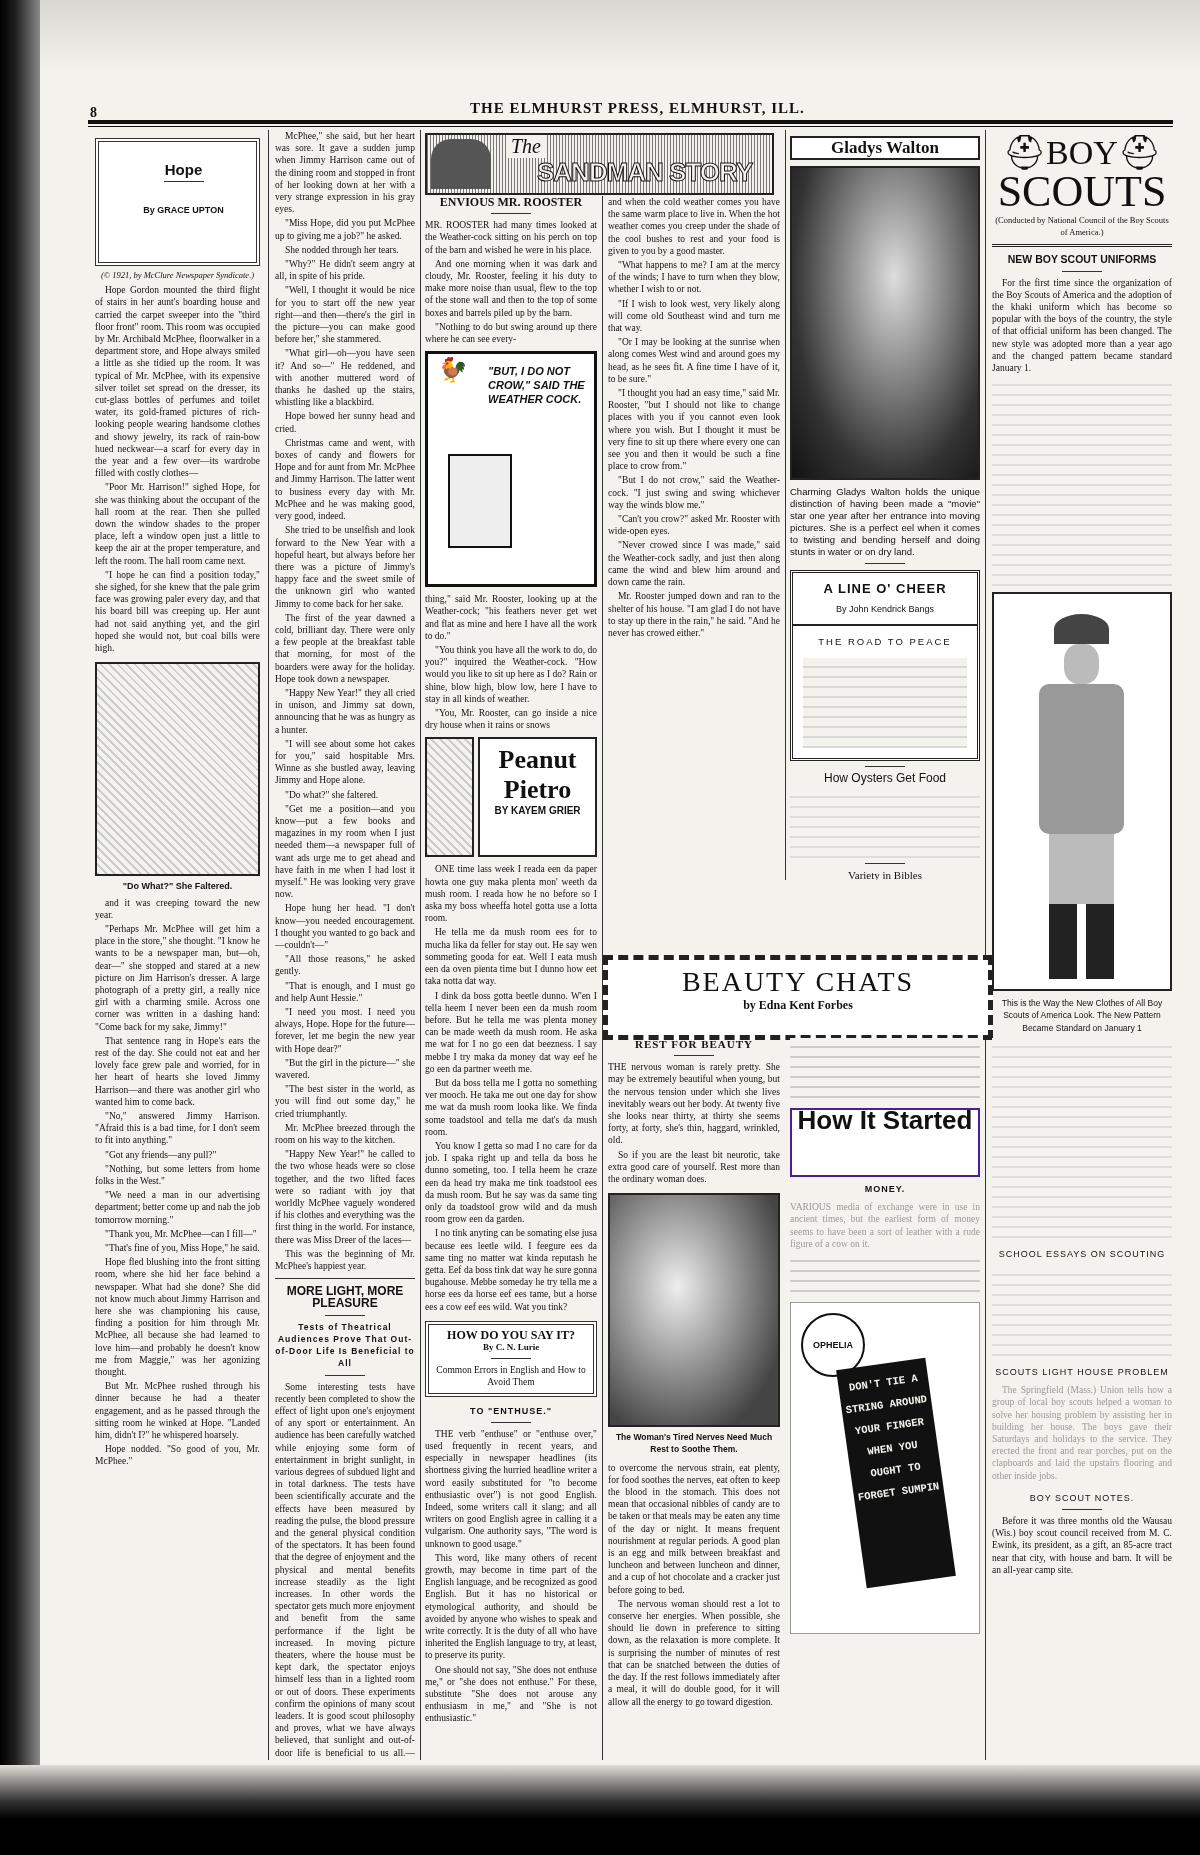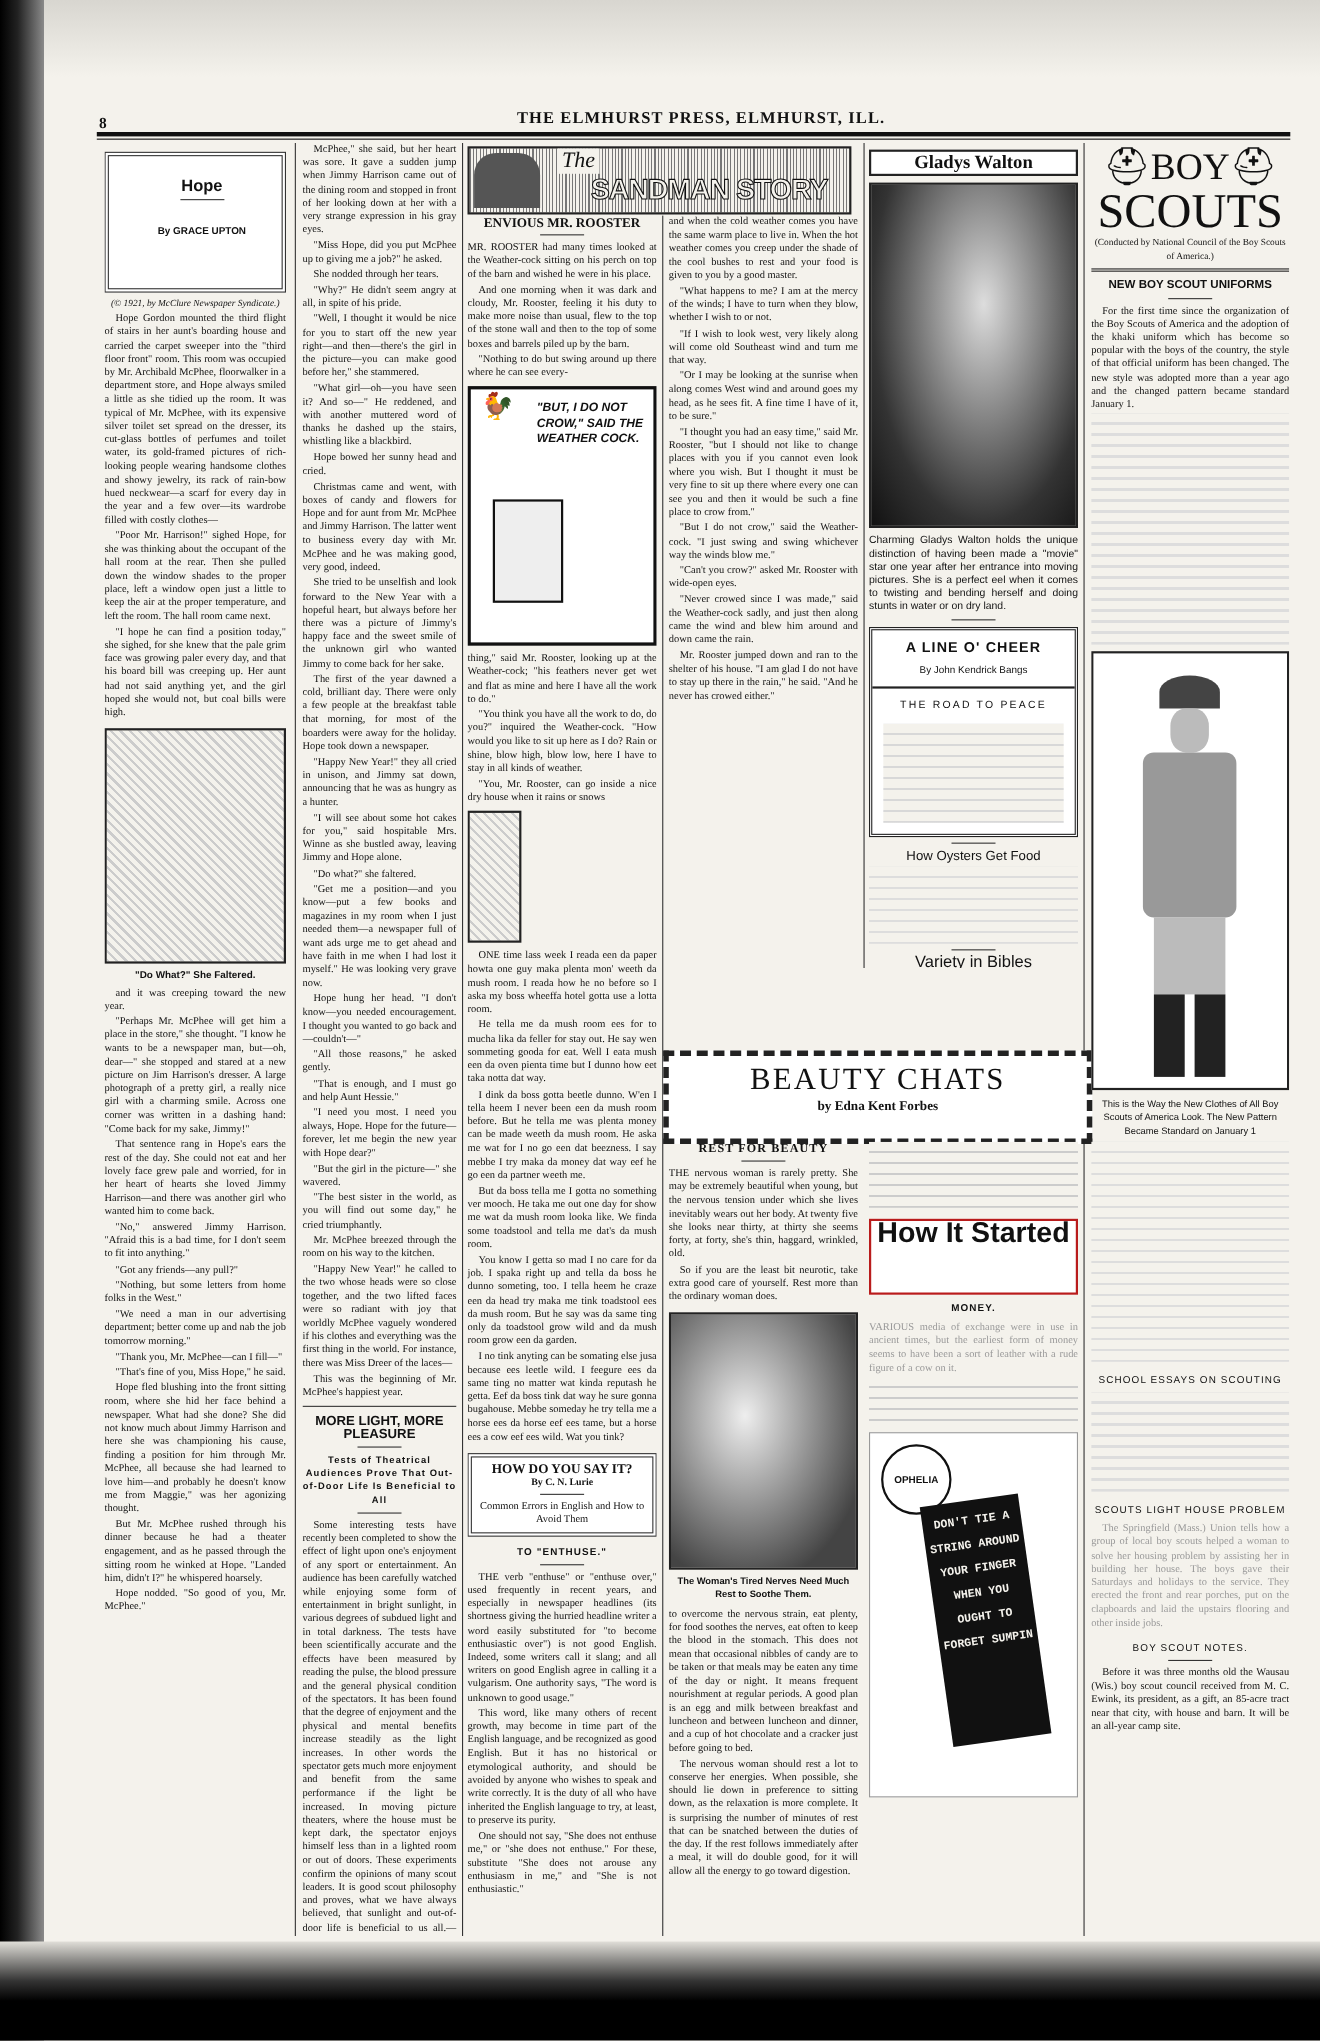--- a/index.html
+++ b/index.html
@@ -110,20 +110,25 @@
   <div style="border:3px solid #111;height:230px;margin:6px 0;position:relative;background:#fff;">
     <div style="position:absolute;left:60px;top:10px;width:100px;font-family:'Liberation Sans',sans-serif;font-style:italic;font-size:11px;font-weight:bold;line-height:14px;text-align:left;">"BUT, I DO NOT CROW," SAID THE WEATHER COCK.</div>
     <div style="position:absolute;left:20px;top:100px;width:60px;height:90px;border:2px solid #111;background:#eee;"></div>
     <div style="position:absolute;left:10px;top:10px;font-size:24px;">🐓</div>
   </div>
   <p style="text-indent:0;">thing," said Mr. Rooster, looking up at the Weather-cock; "his feathers never get wet and flat as mine and here I have all the work to do."</p>
   <p>"You think you have all the work to do, do you?" inquired the Weather-cock. "How would you like to sit up here as I do? Rain or shine, blow high, blow low, here I have to stay in all kinds of weather.</p>
   <p>"You, Mr. Rooster, can go inside a nice dry house when it rains or snows</p>
   <div style="display:flex;gap:4px;height:120px;margin:6px 0;">
     <div class="illus" style="width:45px;"></div>
+    <div style="flex:1;border:2px solid #222;text-align:center;background:#fff;">
+      <div style="font-family:'Liberation Serif',serif;font-weight:bold;font-size:26px;line-height:30px;margin-top:6px;">Peanut</div>
+      <div style="font-family:'Liberation Serif',serif;font-weight:bold;font-size:26px;line-height:30px;">Pietro</div>
+      <div style="font-family:'Liberation Sans',sans-serif;font-weight:bold;font-size:10px;">BY KAYEM GRIER</div>
+    </div>
   </div>
   <p>ONE time lass week I reada een da paper howta one guy maka plenta mon' weeth da mush room. I reada how he no before so I aska my boss wheeffa hotel gotta use a lotta room.</p>
   <p>He tella me da mush room ees for to mucha lika da feller for stay out. He say wen sommeting gooda for eat. Well I eata mush een da oven pienta time but I dunno how eet taka notta dat way.</p>
   <p>I dink da boss gotta beetle dunno. W'en I tella heem I never been een da mush room before. But he tella me was plenta money can be made weeth da mush room. He aska me wat for I no go een dat beezness. I say mebbe I try maka da money dat way eef he go een da partner weeth me.</p>
   <p>But da boss tella me I gotta no something ver mooch. He taka me out one day for show me wat da mush room looka like. We finda some toadstool and tella me dat's da mush room.</p>
   <p>You know I getta so mad I no care for da job. I spaka right up and tella da boss he dunno someting, too. I tella heem he craze een da head try maka me tink toadstool ees da mush room. But he say was da same ting only da toadstool grow wild and da mush room grow een da garden.</p>
   <p>I no tink anyting can be somating else jusa because ees leetle wild. I feegure ees da same ting no matter wat kinda reputash he getta. Eef da boss tink dat way he sure gonna bugahouse. Mebbe someday he try tella me a horse ees da horse eef ees tame, but a horse ees a cow eef ees wild. Wat you tink?</p>
   <div class="boxed" style="border:4px double #333;padding:4px;margin:8px 0;">
     <div class="head-serif" style="font-size:12px;">HOW DO YOU SAY IT?</div>
     <div class="head-serif" style="font-size:9px;">By C. N. Lurie</div>
@@ -163,21 +168,21 @@
     <div class="head-sans" style="font-size:13px;margin-top:10px;">A LINE O' CHEER</div>
     <div class="caption" style="margin:8px 0;">By John Kendrick Bangs</div>
     <div style="border-top:2px solid #222;"></div>
     <div class="head-sans" style="font-size:9.5px;font-weight:normal;margin:10px 0;letter-spacing:2px;">THE ROAD TO PEACE</div>
     <div style="height:90px;background:repeating-linear-gradient(180deg,#f4f2ec 0 8px,#d8d8d8 8px 10px);margin:4px 10px 10px;"></div>
   </div>
   <div class="sep"></div>
   <div class="caption" style="font-size:12px;">How Oysters Get Food</div>
   <div style="height:70px;background:repeating-linear-gradient(180deg,#f4f2ec 0 8px,#ddd 8px 10px);"></div>
   <div class="sep"></div>
-  <div class="caption" style="font-size:15px;">Variety in Bibles</div>
+  <div class="caption" style="font-size:11px;font-family:Liberation Serif, serif;">Variety in Bibles</div>
 
 </div>
 <div class="vline" style="left:985px;height:1630px;"></div>
 
 <div style="position:absolute;left:603px;top:955px;width:380px;height:75px;border:5px solid #222;border-style:dashed;background:#fff;text-align:center;">
   <div style="font-family:'Liberation Serif',serif;font-size:28px;letter-spacing:2px;margin-top:6px;">BEAUTY CHATS</div>
   <div style="font-family:'Liberation Serif',serif;font-weight:bold;font-size:12px;">by Edna Kent Forbes</div>
 </div>
 
 <div class="col" style="left:608px;top:1038px;width:172px;height:720px;">
@@ -186,21 +191,21 @@
   <p style="text-indent:0;">THE nervous woman is rarely pretty. She may be extremely beautiful when young, but the nervous tension under which she lives inevitably wears out her body. At twenty five she looks near thirty, at thirty she seems forty, at forty, she's thin, haggard, wrinkled, old.</p>
   <p>So if you are the least bit neurotic, take extra good care of yourself. Rest more than the ordinary woman does.</p>
   <div style="height:230px;margin:8px 0 4px;background:radial-gradient(ellipse at 40% 40%,#eee 0%,#999 40%,#444 80%);border:2px solid #222;"></div>
   <div class="head-sans" style="font-size:8.5px;letter-spacing:0;">The Woman's Tired Nerves Need Much Rest to Soothe Them.</div>
   <p style="text-indent:0;margin-top:6px;">to overcome the nervous strain, eat plenty, for food soothes the nerves, eat often to keep the blood in the stomach. This does not mean that occasional nibbles of candy are to be taken or that meals may be eaten any time of the day or night. It means frequent nourishment at regular periods. A good plan is an egg and milk between breakfast and luncheon and between luncheon and dinner, and a cup of hot chocolate and a cracker just before going to bed.</p>
   <p>The nervous woman should rest a lot to conserve her energies. When possible, she should lie down in preference to sitting down, as the relaxation is more complete. It is surprising the number of minutes of rest that can be snatched between the duties of the day. If the rest follows immediately after a meal, it will do double good, for it will allow all the energy to go toward digestion.</p>
 </div>
 
 <div class="col" style="left:790px;top:1038px;width:190px;height:720px;">
   <div style="height:60px;background:repeating-linear-gradient(180deg,#f4f2ec 0 8px,#ccc 8px 10px);"></div>
-  <div style="border:2px solid #b91c1c;height:65px;margin:10px 0 4px;background:#fff;text-align:center;position:relative;">
+  <div style="border:2px solid #4c1d95;height:65px;margin:10px 0 4px;background:#fff;text-align:center;position:relative;">
     <div style="font-family:'Liberation Sans',sans-serif;font-weight:bold;font-size:26px;margin-top:4px;">How It Started</div>
   </div>
   <div class="head-sans" style="font-size:9px;margin:6px 0;">MONEY.</div>
   <p style="text-indent:0;" class="faint">VARIOUS media of exchange were in use in ancient times, but the earliest form of money seems to have been a sort of leather with a rude figure of a cow on it.</p>
   <div style="height:40px;background:repeating-linear-gradient(180deg,#f4f2ec 0 8px,#ccc 8px 10px);"></div>
   <div style="height:330px;margin-top:10px;position:relative;border:1px solid #999;background:#fff;">
     <div style="position:absolute;left:10px;top:10px;width:60px;height:60px;border-radius:50%;border:2px solid #111;font-family:'Liberation Sans',sans-serif;font-size:9px;font-weight:bold;text-align:center;line-height:60px;">OPHELIA</div>
     <div style="position:absolute;left:60px;top:60px;width:90px;height:220px;background:#111;color:#f4f2ec;font-family:'Liberation Mono',monospace;font-size:10.5px;font-weight:bold;line-height:22px;text-align:center;padding:8px 4px;box-sizing:border-box;transform:rotate(-8deg);">DON'T TIE A STRING AROUND YOUR FINGER WHEN YOU OUGHT TO FORGET SUMPIN</div>
   </div>
 </div>

